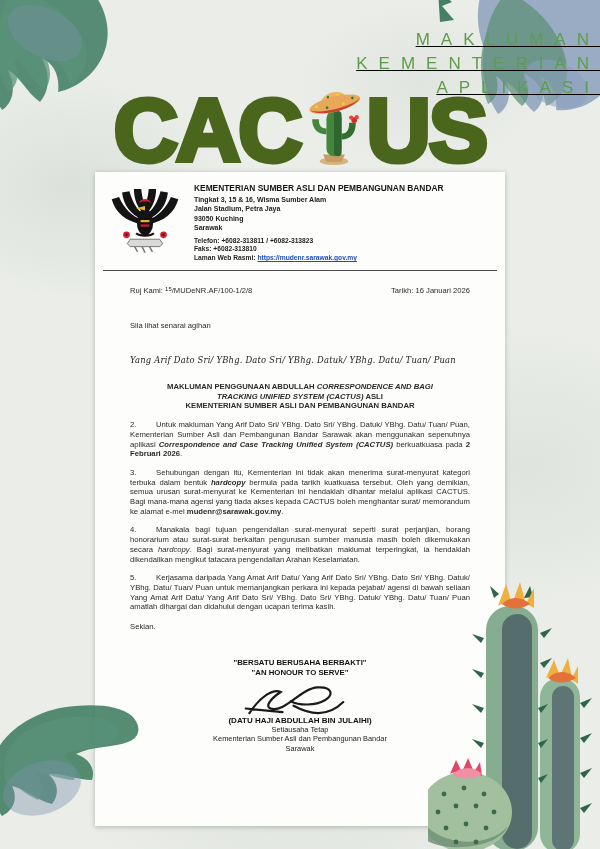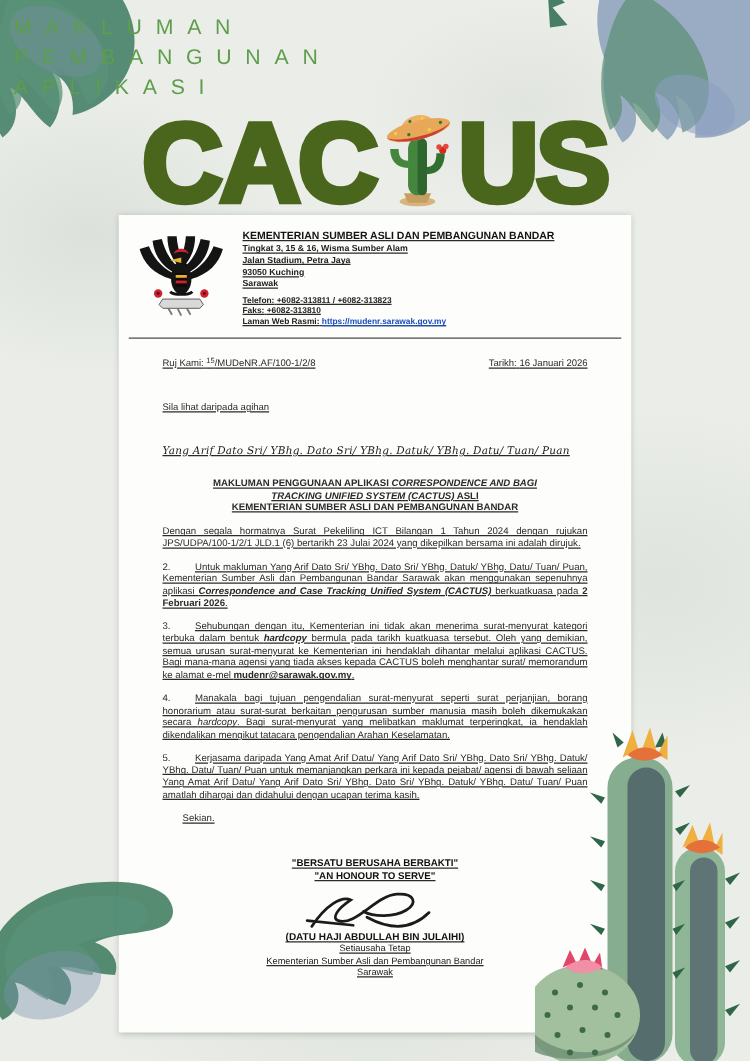--- a/index.html
+++ b/index.html
@@ -12,41 +12,41 @@
     background-image:
       radial-gradient(ellipse 220px 160px at 12% 22%, rgba(186,198,188,.30), transparent 70%),
       radial-gradient(ellipse 260px 200px at 88% 55%, rgba(182,194,184,.22), transparent 70%),
       radial-gradient(ellipse 320px 230px at 50% 92%, rgba(198,204,196,.28), transparent 70%),
       radial-gradient(ellipse 180px 120px at 70% 10%, rgba(205,210,202,.30), transparent 70%);
   }
 
   .deco { position:absolute; pointer-events:none; }
 
   
-  .title-block { position:absolute; top:10px; left:0; width:100%; text-align:left; z-index:3; }
+  .title-block { position:absolute; top:28px; left:0; width:100%; text-align:right; z-index:3;text-decoration:underline; }
   .title-line {
     font-size:17px; line-height:24px; letter-spacing:11px; text-indent:11px;
     color:#5d9d4b; font-weight:400;
   }
   .wordmark-row {
     position:absolute; top:82px; left:0; width:100%; height:88px; z-index:4;
     display:flex; justify-content:center; align-items:flex-end;
   }
   .wordmark-text {
     font-size:89px; line-height:80px; font-weight:bold; color:#4a661c;
     letter-spacing:-2px;
     -webkit-text-stroke:5px #4a661c;
   }
   .mascot { position:relative; width:84px; height:88px; margin:0 -9px; z-index:5; }
 
   
   .letter {
     position:absolute; left:95px; top:172px; width:410px; height:654px;
     background:#fdfdfc; box-shadow:0 1px 5px rgba(60,70,60,.30);
-    z-index:2; overflow:hidden; color:#2a2a2a;text-decoration:underline;
+    z-index:2; overflow:hidden; color:#2a2a2a;
   }
   .letterhead { display:flex; padding:9px 10px 0 13px; }
   .crest { width:74px; height:78px; flex:0 0 74px; }
   .lh-text { margin-left:12px; padding-top:2px; }
   .lh-ministry { font-size:8.4px; font-weight:bold; color:#141414; margin-bottom:2px; }
   .lh-addr { font-size:7px; font-weight:bold; line-height:9.4px; color:#222; }
   .lh-contact { margin-top:4px; font-size:6.7px; font-weight:bold; line-height:8.8px; color:#222; }
   .lh-link { color:#1d4fba; text-decoration:underline; font-weight:bold; }
   .lh-divider { border-bottom:1.6px solid #4c4c4c; margin:7px 8px 0 8px; }
 
@@ -59,21 +59,21 @@
     font-size:8.4px; color:#1c1c1c; letter-spacing:.2px;
   }
   .subject { margin-top:17px; text-align:center; font-size:7.7px; font-weight:bold; line-height:9.7px; }
   .para { margin-top:9px; font-size:7.7px; line-height:9.7px; text-align:justify; }
   .para:first-of-type { margin-top:8px; }
   .pnum { display:inline-block; min-width:26px; font-size:7.7px; }
   .seg-n { font-style:normal; font-weight:normal; }
   .seg-b { font-weight:bold; }
   .seg-i { font-style:italic; }
   .seg-bi { font-weight:bold; font-style:italic; }
-  .closing { margin-top:10px; font-size:7.7px;margin-left:16px; }
+  .closing { margin-top:10px; font-size:7.7px; }
 
   .motto { margin-top:27px; text-align:center; font-size:7.8px; font-weight:bold; line-height:10px; color:#111; }
   .sig-block { text-align:center; margin-top:2px; }
   .sig-svg { width:128px; height:46px; margin-bottom:-14px; }
   .sig-name { font-size:8px; font-weight:bold; color:#111; }
   .sig-line { font-size:7.4px; line-height:9.4px; color:#222; }
 </style>
 </head>
 <body>
 
@@ -88,21 +88,21 @@
 
   <svg class="deco" style="right:-8px; top:-8px;" width="170" height="155" viewBox="0 0 170 155">
     <path d="M45,-5 L175,-5 L175,90 C160,110 140,120 118,118 C120,102 114,90 102,84 C108,98 106,112 96,120 C84,110 80,96 68,90 C74,104 70,116 60,122 C48,104 42,80 46,56 C38,36 38,14 45,-5 Z" fill="#7b93b4" opacity="0.72"></path>
     <path d="M70,0 C100,14 122,40 128,68 C132,90 124,108 108,114 C106,98 98,86 86,82 C92,94 92,108 84,114 C72,104 68,90 58,84 C62,96 58,108 50,112 C42,92 40,66 48,42 C52,24 60,8 70,0 Z" fill="#5d8f77" opacity="0.72"></path>
     <ellipse cx="118" cy="92" rx="34" ry="22" fill="#8b9fc0" opacity="0.55" transform="rotate(24 118 92)"></ellipse>
     <path d="M0,-2 L14,10 L4,14 L16,28 L2,30 Z" fill="#2c6b4c" opacity="0.85"></path>
   </svg>
 
   <div class="title-block">
     <div class="title-line">MAKLUMAN</div>
-    <div class="title-line">PEMBANGUNAN</div>
+    <div class="title-line">KEMENTERIAN</div>
     <div class="title-line">APLIKASI</div>
   </div>
 
   <div class="wordmark-row">
     <span class="wordmark-text">CAC</span>
     <svg class="mascot" viewBox="0 0 100 96">
       <ellipse cx="50" cy="90" rx="17" ry="4.5" fill="#d8b37b"></ellipse>
       <path d="M37,82 L63,82 L59,91 L41,91 Z" fill="#c79e62"></path>
       <rect x="41" y="30" width="18" height="54" rx="9" fill="#45863e"></rect>
       <rect x="50" y="30" width="9" height="54" rx="4.5" fill="#2f6630"></rect>
@@ -174,31 +174,30 @@
         <span>
           <span>Ruj Kami:</span>
           <span class="ref-sup">15</span><span>/MUDeNR.AF/100-1/2/8</span>
         </span>
         <span>
           <span>Tarikh:</span>
           <span>16 Januari 2026</span>
         </span>
       </div>
 
-      <div class="note">Sila lihat daripada agihan</div>
+      <div class="note">Sila lihat senarai agihan</div>
 
       <div class="salutation">Yang Arif Dato Sri/ YBhg. Dato Sri/ YBhg. Datuk/ YBhg. Datu/ Tuan/ Puan</div>
 
       <div class="subject">
-        <div><span class="seg-b">MAKLUMAN PENGGUNAAN APLIKASI </span><span class="seg-bi">CORRESPONDENCE AND BAGI</span></div>
+        <div><span class="seg-b">MAKLUMAN PENGGUNAAN ABDULLAH </span><span class="seg-bi">CORRESPONDENCE AND BAGI</span></div>
         <div><span class="seg-bi">TRACKING UNIFIED SYSTEM (CACTUS)</span><span class="seg-b"> ASLI</span></div>
         <div><span class="seg-b">KEMENTERIAN SUMBER ASLI DAN PEMBANGUNAN BANDAR</span></div>
       </div>
 
-      <div class="para"><span><span class="seg-n">Dengan segala hormatnya Surat Pekeliling ICT Bilangan 1 Tahun 2024 dengan rujukan JPS/UDPA/100-1/2/1 JLD.1 (6) bertarikh 23 Julai 2024 yang dikepilkan bersama ini adalah dirujuk.</span></span></div>
 
       <div class="para"><span class="pnum">2.</span><span><span class="seg-n">Untuk makluman Yang Arif Dato Sri/ YBhg. Dato Sri/ YBhg. Datuk/ YBhg. Datu/ Tuan/ Puan, Kementerian Sumber Asli dan Pembangunan Bandar Sarawak akan menggunakan sepenuhnya aplikasi </span><span class="seg-bi">Correspondence and Case Tracking Unified System (CACTUS)</span><span class="seg-n"> berkuatkuasa pada </span><span class="seg-b">2 Februari 2026</span><span class="seg-n">.</span></span></div>
 
       <div class="para"><span class="pnum">3.</span><span><span class="seg-n">Sehubungan dengan itu, Kementerian ini tidak akan menerima surat-menyurat kategori terbuka dalam bentuk </span><span class="seg-bi">hardcopy</span><span class="seg-n"> bermula pada tarikh kuatkuasa tersebut. Oleh yang demikian, semua urusan surat-menyurat ke Kementerian ini hendaklah dihantar melalui aplikasi CACTUS. Bagi mana-mana agensi yang tiada akses kepada CACTUS boleh menghantar surat/ memorandum ke alamat e-mel </span><span class="seg-b">mudenr@sarawak.gov.my</span><span class="seg-n">.</span></span></div>
 
       <div class="para"><span class="pnum">4.</span><span><span class="seg-n">Manakala bagi tujuan pengendalian surat-menyurat seperti surat perjanjian, borang honorarium atau surat-surat berkaitan pengurusan sumber manusia masih boleh dikemukakan secara </span><span class="seg-i">hardcopy</span><span class="seg-n">. Bagi surat-menyurat yang melibatkan maklumat terperingkat, ia hendaklah dikendalikan mengikut tatacara pengendalian Arahan Keselamatan.</span></span></div>
 
       <div class="para"><span class="pnum">5.</span><span><span class="seg-n">Kerjasama daripada Yang Amat Arif Datu/ Yang Arif Dato Sri/ YBhg. Dato Sri/ YBhg. Datuk/ YBhg. Datu/ Tuan/ Puan untuk memanjangkan perkara ini kepada pejabat/ agensi di bawah seliaan Yang Amat Arif Datu/ Yang Arif Dato Sri/ YBhg. Dato Sri/ YBhg. Datuk/ YBhg. Datu/ Tuan/ Puan amatlah dihargai dan didahului dengan ucapan terima kasih.</span></span></div>
 
       <div class="closing">Sekian.</div>

